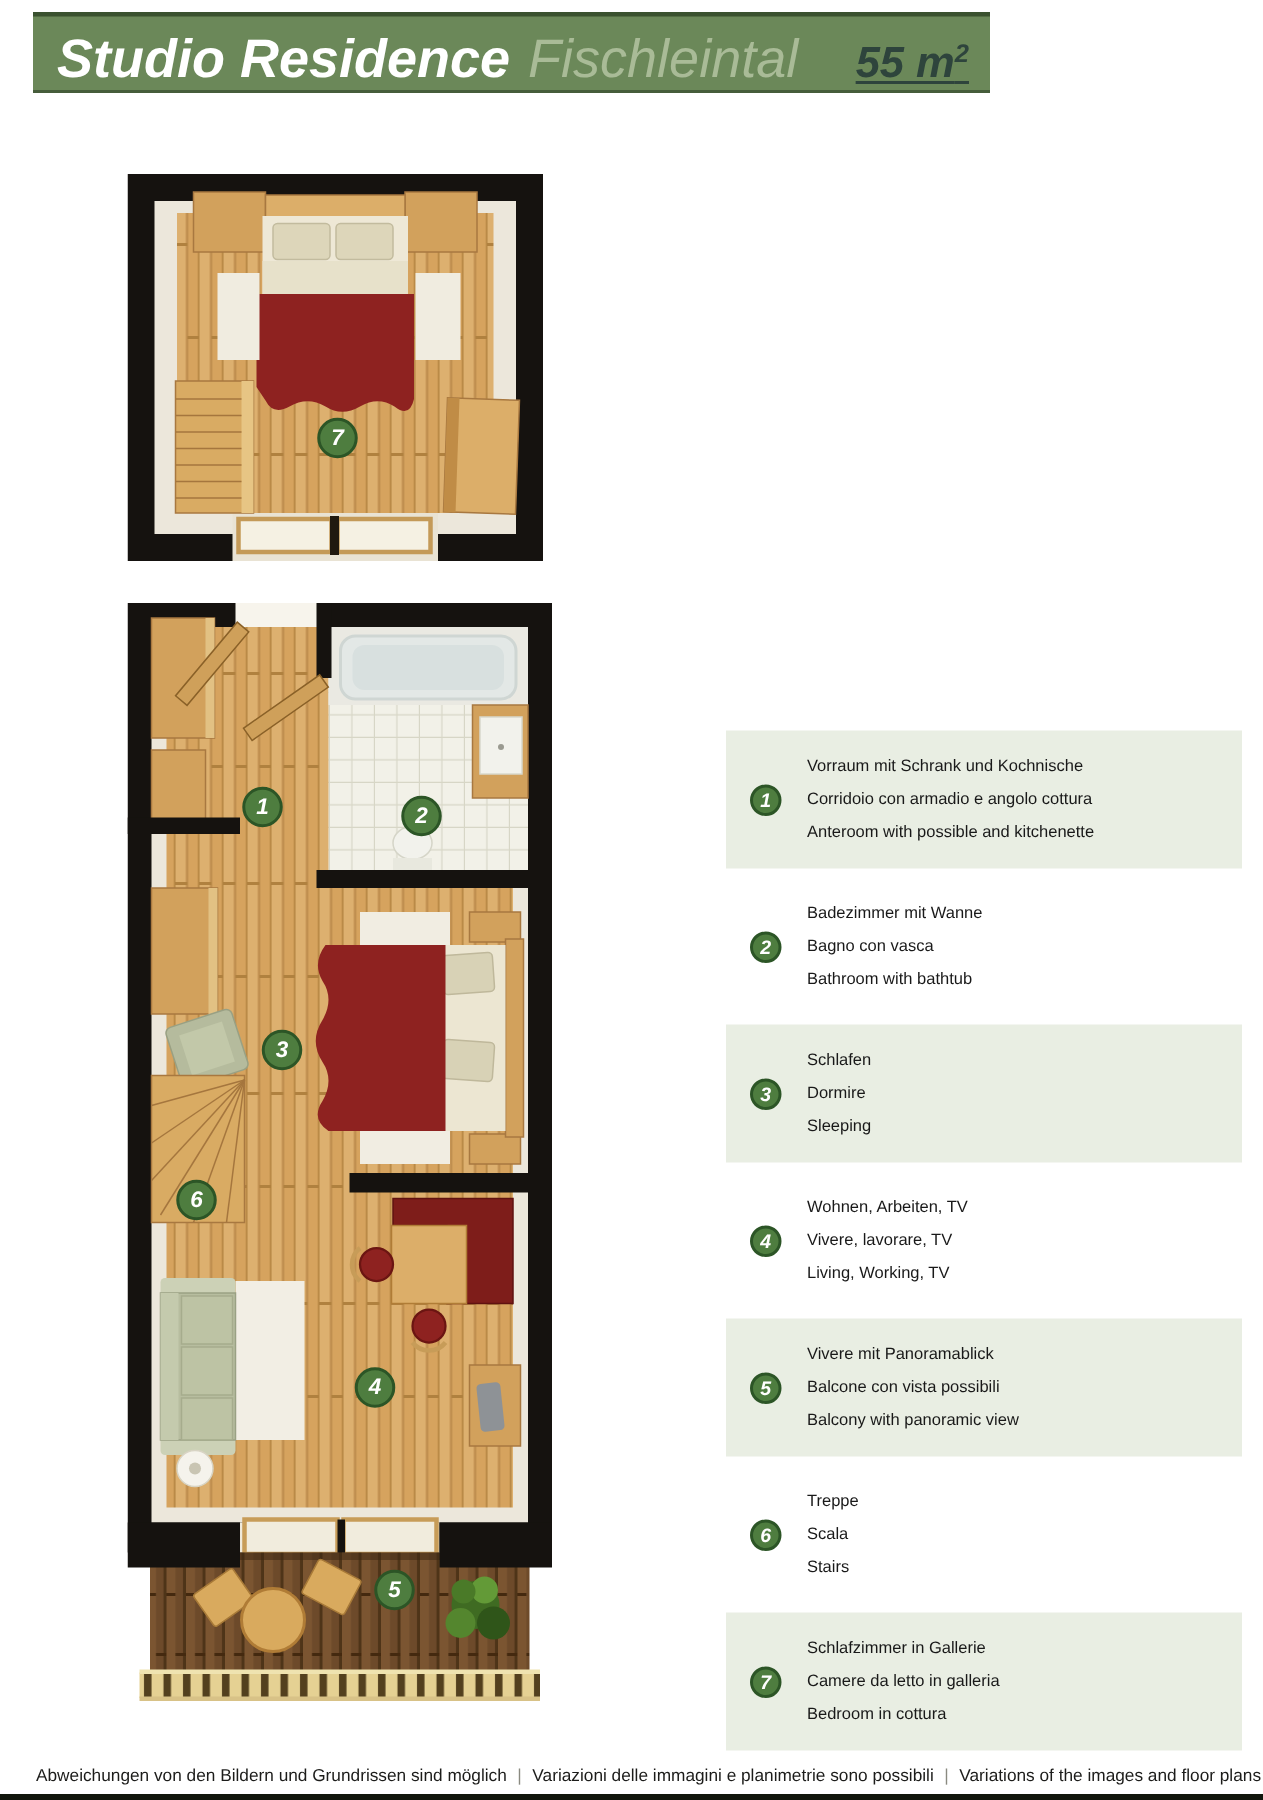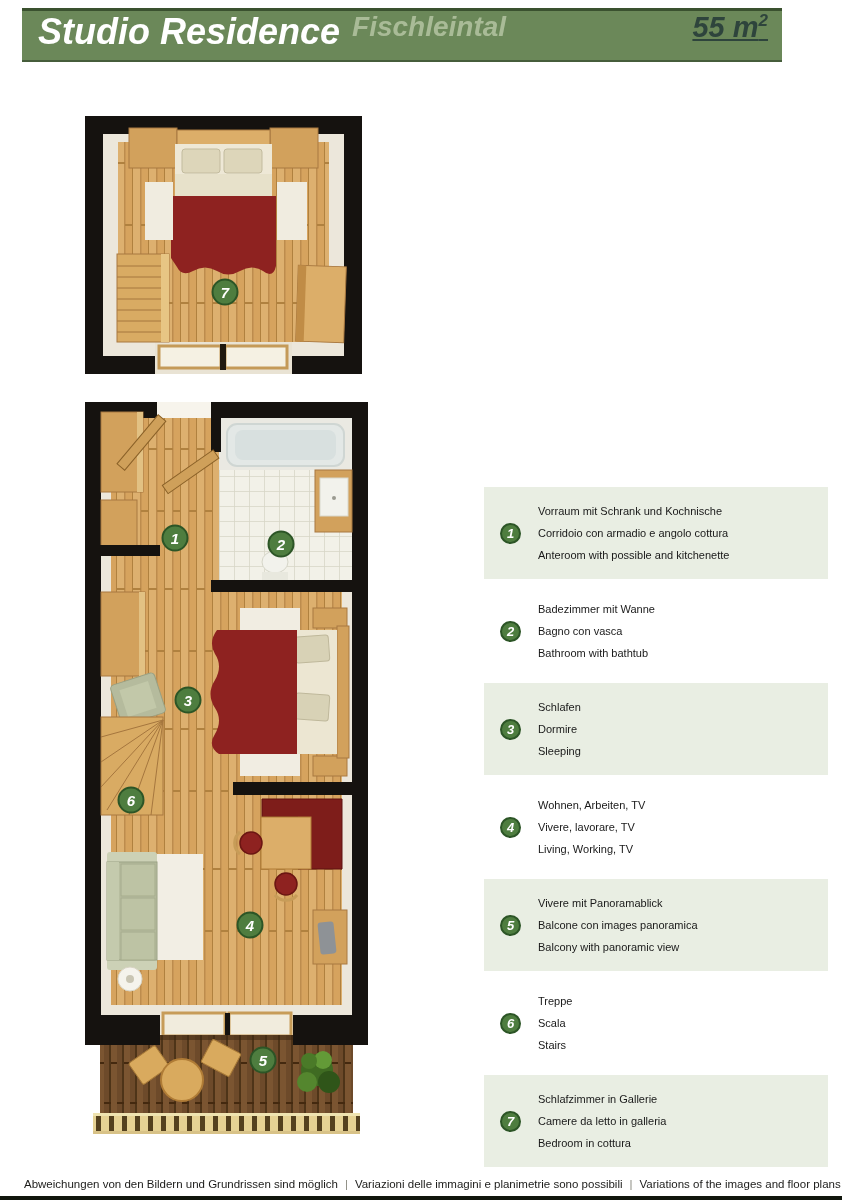--- a/index.html
+++ b/index.html
@@ -1,24 +1,24 @@
 <!DOCTYPE html>
 <html><head>
 <meta charset="utf-8">
 <style>
   html,body{margin:0;padding:0;background:#fff;}
   .page{position:relative;width:842px;height:1200px;background:#fff;overflow:hidden;
         font-family:"Liberation Sans",sans-serif;}
 
   
-  .title-bar{position:absolute;left:22px;top:8px;width:760px;height:54px;
+  .title-bar{position:absolute;left:22px;top:8px;width:638px;height:54px;
     background:#6b8859;border-top:3px solid #3a512f;border-bottom:2px solid #465d3b;
-    box-sizing:border-box;display:flex;align-items:flex-start;}
+    box-sizing:border-box;display:flex;align-items:flex-end;}
   .title{color:#ffffff;font-style:italic;font-weight:bold;font-size:36px;margin-left:16px;white-space:pre;}
-  .subtitle{color:#a9bb97;font-style:italic;font-weight:bold;font-size:28px;margin-left:12px;}
+  .subtitle{color:#a9bb97;font-style:italic;font-weight:normal;font-size:36px;margin-left:12px;}
   .area{margin-left:auto;margin-right:14px;color:#2e443c;font-style:italic;font-weight:bold;font-size:29px;text-decoration:underline;}
   .area sup{font-size:17px;font-style:italic;}
 
   
   .plan{position:absolute;}
   .plan-upper{left:85px;top:116px;width:277px;height:258px;}
   .plan-main{left:85px;top:402px;width:283px;height:732px;}
   .badge-circle{fill:#4e7d3f;stroke:#2c5526;stroke-width:2;}
   .badge-num{fill:#ffffff;font-family:"Liberation Sans",sans-serif;font-style:italic;
              font-weight:bold;font-size:15px;text-anchor:middle;}
@@ -317,21 +317,21 @@
         <div>Wohnen, Arbeiten, TV</div>
         <div>Vivere, lavorare, TV</div>
         <div>Living, Working, TV</div>
       </div>
     </div>
 
     <div class="legend-item highlight">
       <div class="legend-badge">5</div>
       <div class="legend-lines">
         <div>Vivere mit Panoramablick</div>
-        <div>Balcone con images panoramica</div>
+        <div>Balcone con vista possibili</div>
         <div>Balcony with panoramic view</div>
       </div>
     </div>
 
     <div class="legend-item plain">
       <div class="legend-badge">6</div>
       <div class="legend-lines">
         <div>Treppe</div>
         <div>Scala</div>
         <div>Stairs</div>

